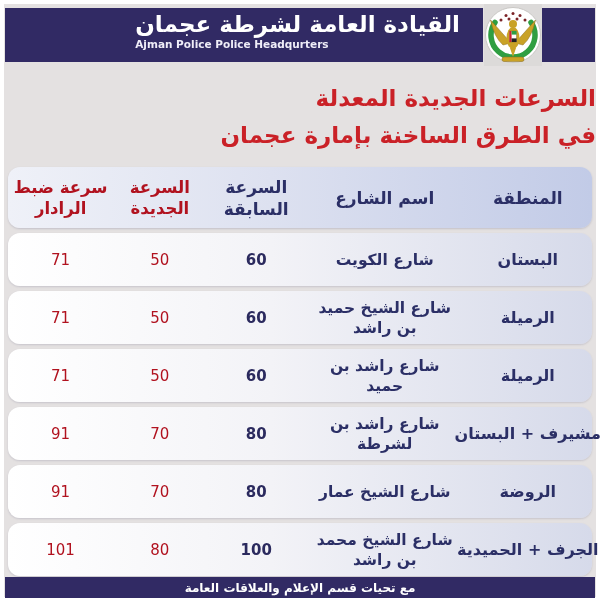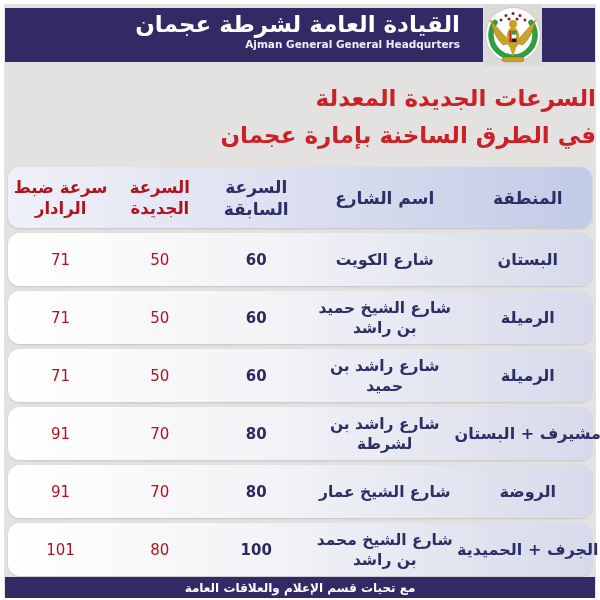--- a/index.html
+++ b/index.html
@@ -7,21 +7,21 @@
     width:600px;height:600px;position:relative;overflow:hidden;
     background:#ffffff;
     font-family:"DejaVu Sans",sans-serif;
     -webkit-font-smoothing:antialiased;
   }
   .page{position:absolute;left:4px;top:4px;right:4px;bottom:3px;background:#e4e1e1;}
 
   
   .topbar{position:absolute;left:1px;right:1px;top:4px;height:54px;background:#312a64;}
   .logo-gap{position:absolute;top:0;bottom:0;right:55px;width:57px;background:#e4e1e1;}
-  .brand{position:absolute;top:7px;right:136px;text-align:right;direction:rtl;}
+  .brand{position:absolute;top:7px;right:136px;text-align:left;direction:rtl;}
   .brand-ar{color:#ffffff;font-size:23px;font-weight:bold;line-height:26px;letter-spacing:0px;}
   .brand-en{color:#efedf8;font-size:10.5px;font-weight:bold;line-height:15px;}
   .emblem{position:absolute;left:480px;top:0;width:58px;height:62px;}
 
   
   .title{position:absolute;left:0;right:0;top:76px;text-align:right;direction:rtl;
          color:#ca2127;font-weight:bold;font-size:23px;line-height:37px;}
 
   
   .tbl{position:absolute;left:4px;right:4px;top:163px;display:flex;flex-direction:column;gap:5px;direction:rtl;}
@@ -57,21 +57,21 @@
 </head>
 <body>
 
 <div class="page">
 
   <div class="topbar">
     <div class="logo-gap"></div>
   </div>
   <div class="brand">
     <div class="brand-ar">القيادة العامة لشرطة عجمان</div>
-    <div class="brand-en">Ajman General General Headqurters</div>
+    <div class="brand-en">Ajman Police Police Headqurters</div>
   </div>
   <div class="emblem">
     <svg viewBox="0 0 58 62" width="58" height="62">
       <rect x="0" y="0" width="58" height="62" fill="#dcdad9"></rect>
       <circle cx="29" cy="31" r="27.5" fill="#ffffff" stroke="#c9c7c4" stroke-width="1"></circle>
       <path d="M 47 18.4 A 22 22 0 1 1 11 18.4" fill="none" stroke="#2f9e41" stroke-width="5.5" stroke-linecap="round"></path>
 
       <path d="M27 39 L6.5 16 Q10 33 19 41 Z" fill="#c9a227" stroke="#8a6d1f" stroke-width="0.5"></path>
       <path d="M31 39 L51.5 16 Q48 33 39 41 Z" fill="#c9a227" stroke="#8a6d1f" stroke-width="0.5"></path>
 

